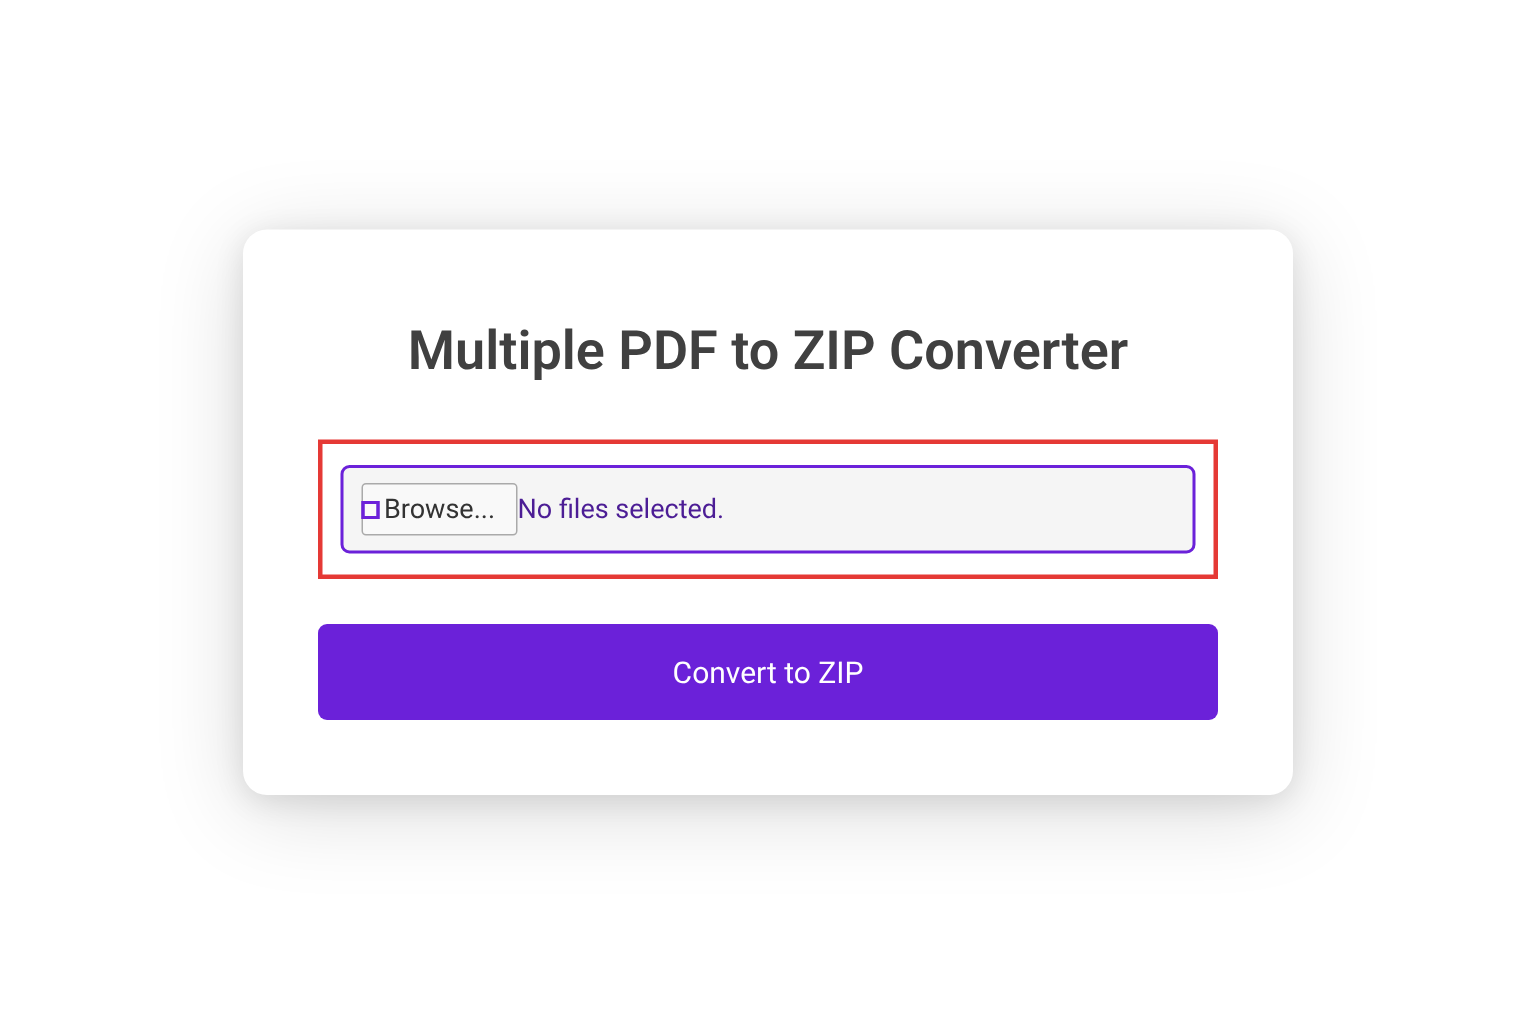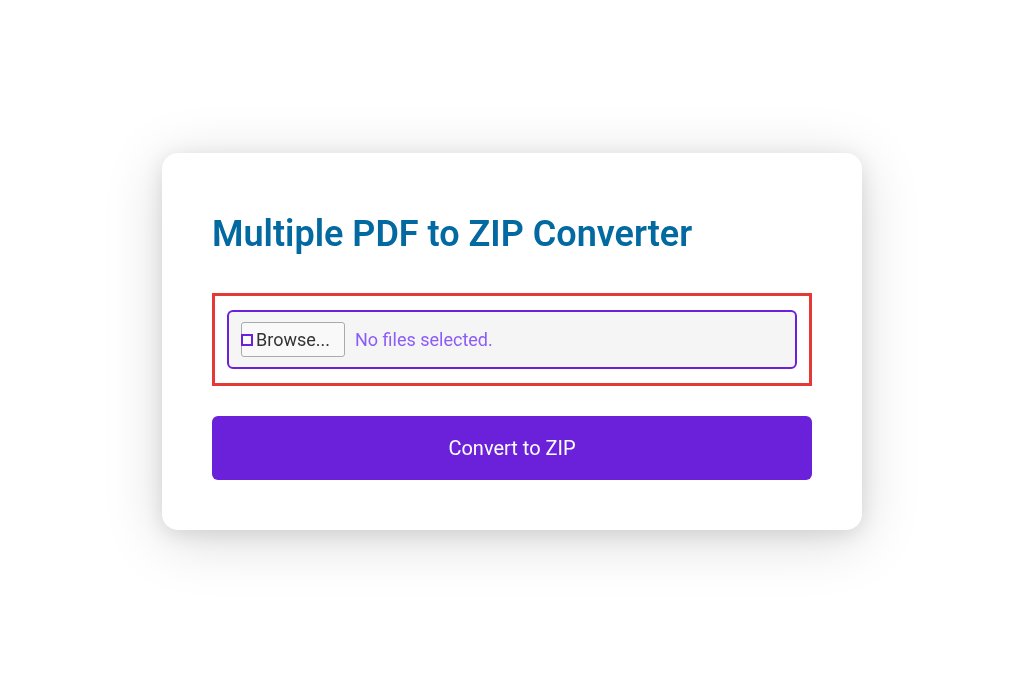--- a/index.html
+++ b/index.html
@@ -20,42 +20,41 @@
     
     .card {
       width: 700px;
       background: #ffffff;
       border-radius: 16px;
       box-shadow: 0 10px 60px rgba(0, 0, 0, 0.15), 0 4px 20px rgba(0, 0, 0, 0.1);
       padding: 60px 50px 50px 50px;
     }
     
     .title {
-      text-align: left;
+      text-align: center;
       font-size: 36px;
       font-weight: 600;
-      color: #0369a1;
+      color: #404040;
       margin-bottom: 38px;
     }
     
     .highlight-box {
       border: 3px solid #e53935;
       padding: 14px 12px;
       margin-bottom: 30px;
     }
     
     .file-input-container {
       width: 100%;
       background: #f5f5f5;
       border: 2px solid #6b21d9;
       border-radius: 6px;
       padding: 10px 12px;
       display: flex;
       align-items: center;
-      gap: 10px;
       position: relative;
     }
     
     .file-input-container::before,
     .file-input-container::after {
       content: "";
       position: absolute;
       width: 8px;
       height: 8px;
       border: 2px solid #6b21d9;
@@ -67,21 +66,21 @@
       border-radius: 3px;
       padding: 6px 14px;
       font-size: 18px;
       color: #333;
       cursor: pointer;
       font-family: inherit;
     }
     
     .file-status {
       font-size: 18px;
-      color: #8b5cf6;
+      color: #4c1d95;
       text-align: center;
     }
     
     .convert-button {
       width: 100%;
       background: #6b21d9;
       color: #ffffff;
       border: none;
       border-radius: 6px;
       padding: 20px;

